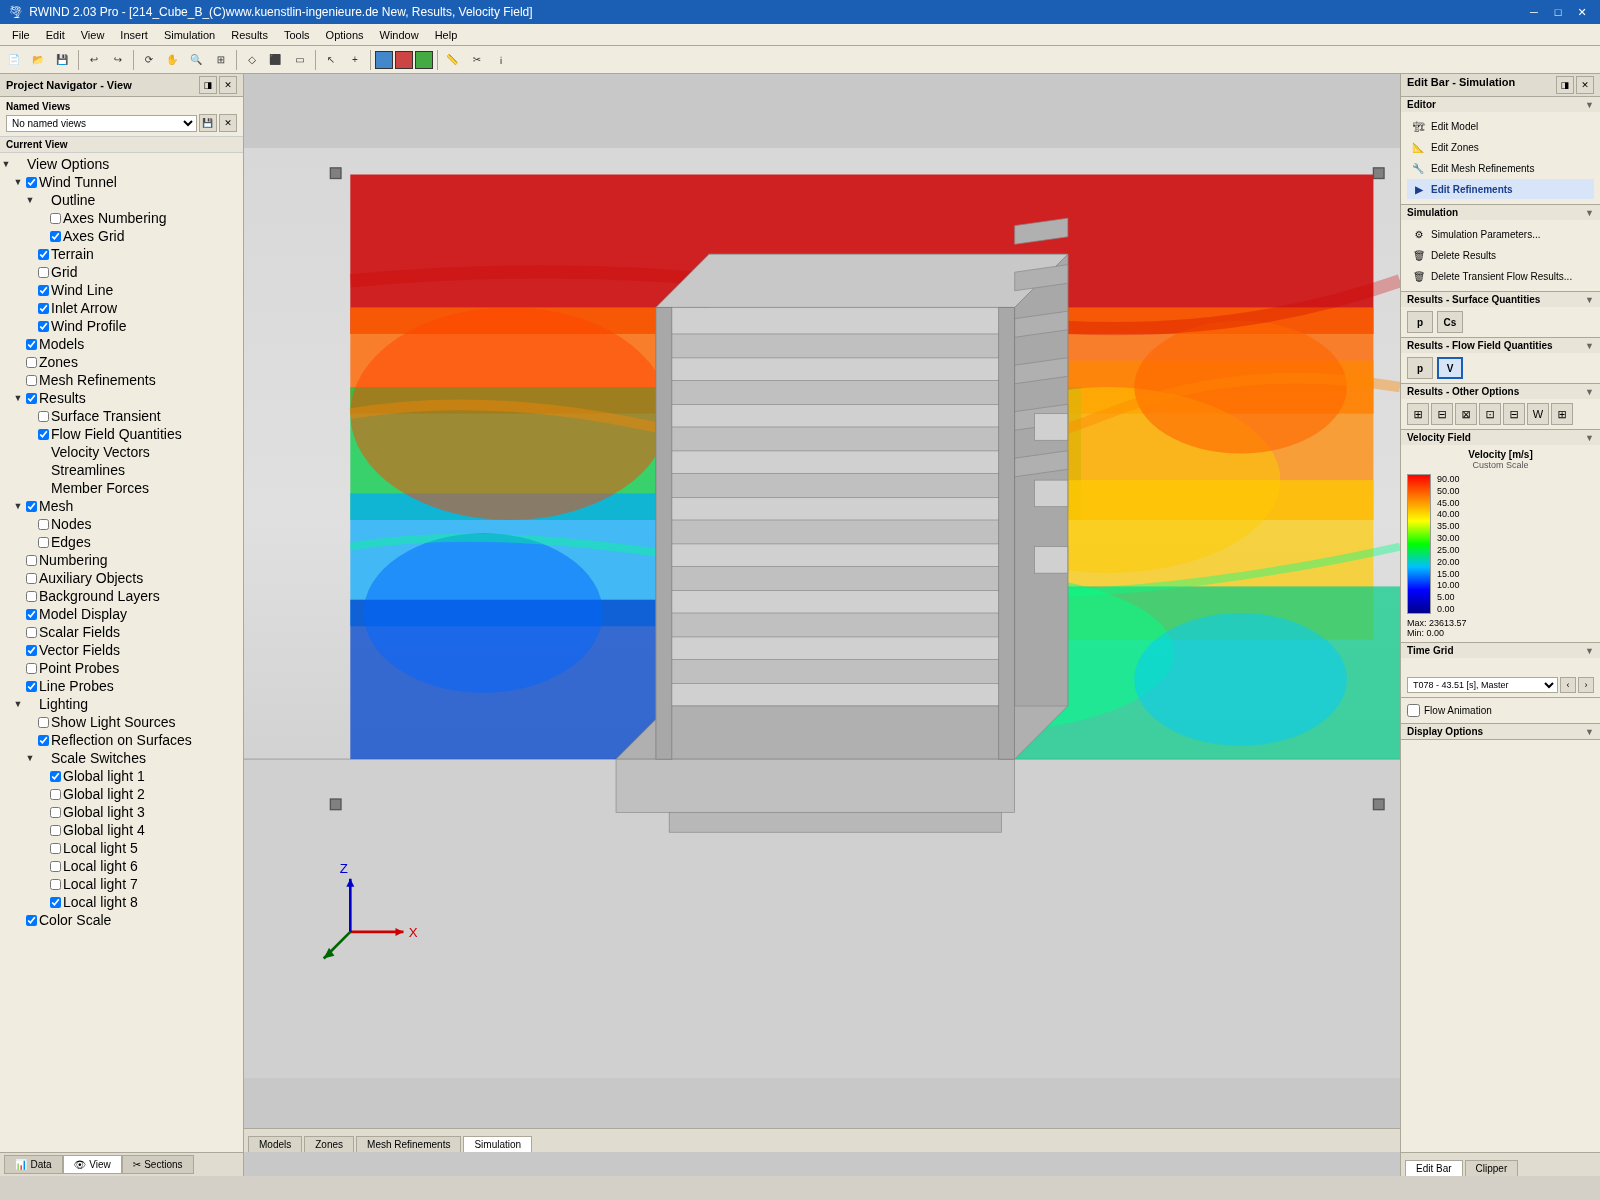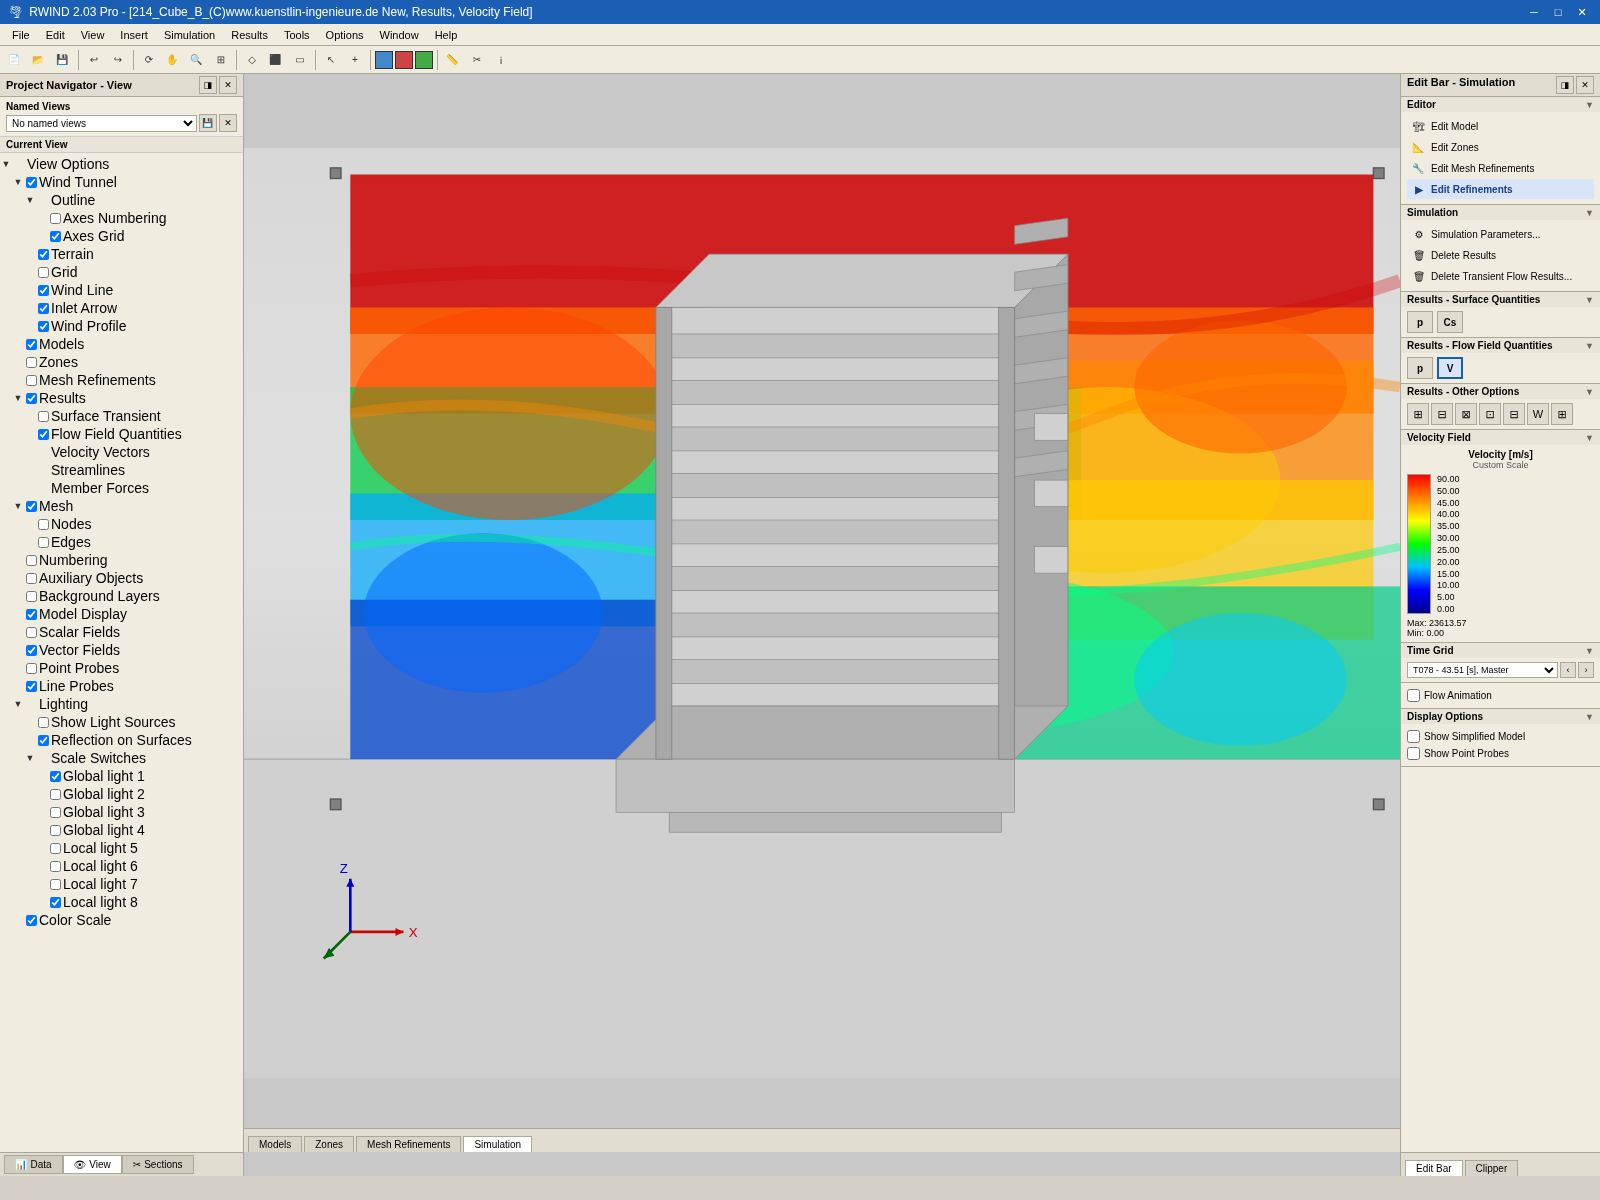--- a/index.html
+++ b/index.html
@@ -205,21 +205,21 @@
     #legend-bar-container { display: flex; align-items: flex-start; gap: 6px; margin-top: 4px; }
     #legend-color-bar {
       width: 24px;
       height: 140px;
       background: linear-gradient(to top, #00008b, #0000ff, #00bfff, #00ff00, #ffff00, #ff8000, #ff0000);
       border: 1px solid #999;
     }
     #legend-labels { display: flex; flex-direction: column; justify-content: space-between; height: 140px; font-size: 9px; }
 
     
-    #time-step-section { padding: 4px 6px; }
+    #time-step-section { padding: 4px 6px; margin-top: 15px; }
     #time-step-row { display: flex; align-items: center; gap: 2px; }
     #time-step-select { font-size: 9px; flex: 1; border: 1px solid #aca899; padding: 1px; background: white; }
     .ts-btn { width: 16px; height: 16px; border: 1px solid #aca899; background: #e0ddd0; cursor: pointer; font-size: 9px; display: flex; align-items: center; justify-content: center; }
 
     
     .rp-check-row { display: flex; align-items: center; gap: 4px; padding: 2px 0; font-size: 10px; }
     .rp-check-row input { cursor: pointer; }
 
     
     #viz-svg { position: absolute; top: 0; left: 0; width: 100%; height: 100%; }
@@ -885,30 +885,20 @@
             <span>Flow Animation</span>
           </div>
         </div>
       </div>
 
       <div class="rp-section">
         <div class="rp-section-header">
           <span>Display Options</span>
           <span class="section-toggle">▼</span>
         </div>
-        <div class="rp-section-content">
-          <div class="rp-check-row">
-            <input type="checkbox" style="">
-            <span>Show Simplified Model</span>
-          </div>
-          <div class="rp-check-row">
-            <input type="checkbox" style="">
-            <span>Show Point Probes</span>
-          </div>
-        </div>
       </div>
     </div>
 
     <div style="height:24px;background:#e0ddd0;border-top:1px solid #aca899;display:flex;align-items:flex-end;padding:0 4px;gap:2px;margin-top:auto;">
       <div class="vp-tab active">Edit Bar</div>
       <div class="vp-tab">Clipper</div>
     </div>
   </div>
 
 </div>

